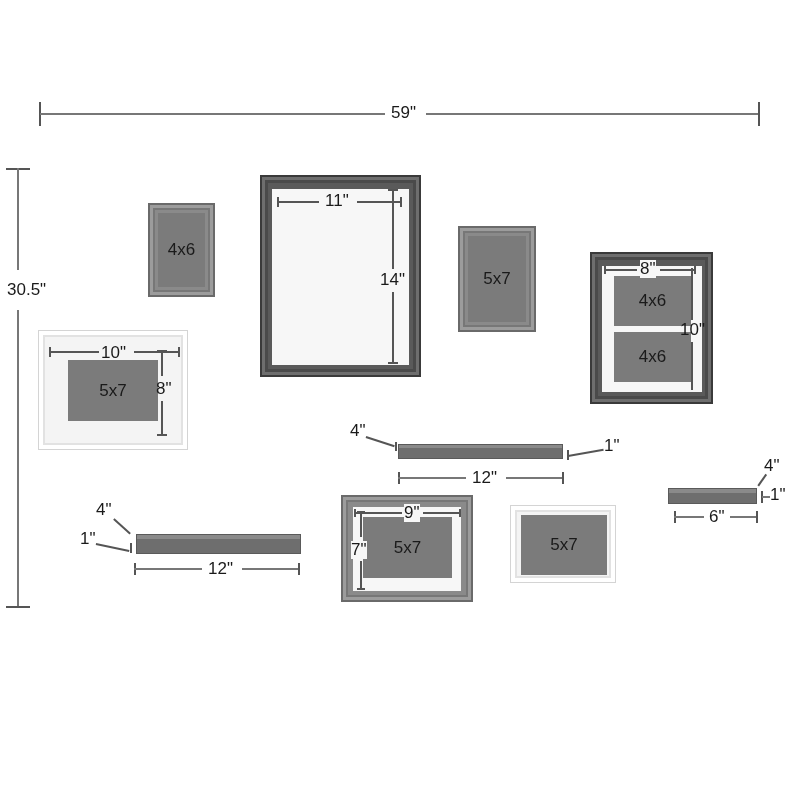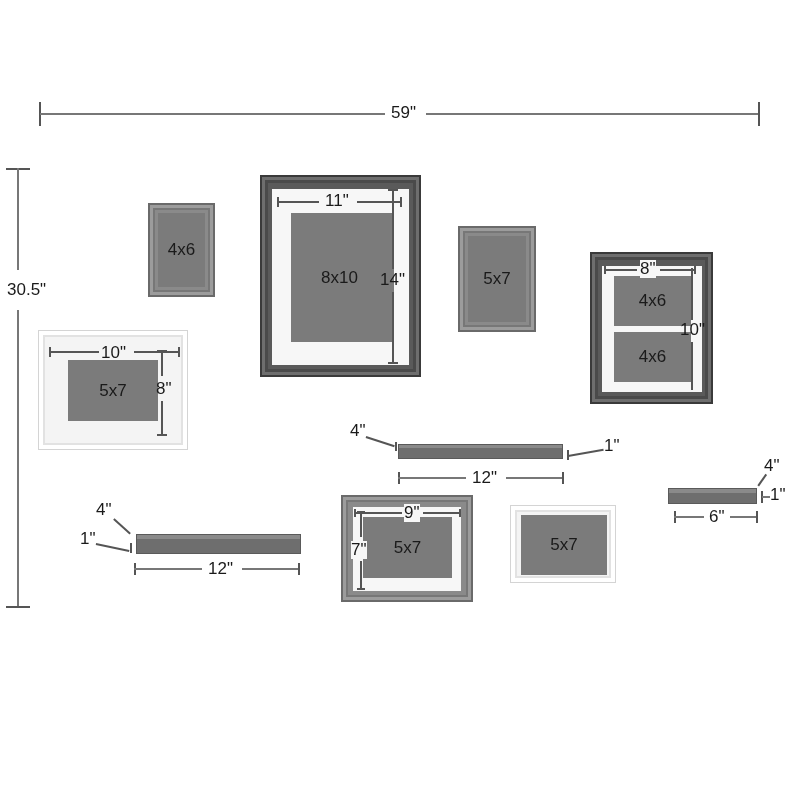--- a/index.html
+++ b/index.html
@@ -44,23 +44,20 @@
   <div class="vline" style="left:17px; top:310px; width:2px; height:297px;"></div>
   <div class="tick-h" style="left:6px; top:606px; width:24px;"></div>
 </div>
 
 <div class="abs frame-gray" style="left:148px; top:203px; width:67px; height:94px;">
   <div class="photo" style="left:8px; top:8px; width:47px; height:74px;">4x6</div>
 </div>
 
 <div class="abs frame-dark" style="left:260px; top:175px; width:161px; height:202px;">
   <div class="mat" style="left:10px; top:12px; width:137px; height:176px;"></div>
-  <div class="photo" style="left:29px; top:36px; width:103px; height:129px;">
-    <span style="margin-left:-6px;">8x10</span>
-  </div>
 
   <div class="tick-v" style="left:15px; top:20px; height:10px;"></div>
   <div class="hline" style="left:15px; top:24px; width:42px; background:#555;"></div>
   <div class="lbl" style="left:63px; top:15px; background:#f7f7f7;">11"</div>
   <div class="hline" style="left:95px; top:24px; width:43px; background:#555;"></div>
   <div class="tick-v" style="left:138px; top:20px; height:10px;"></div>
 
   <div class="tick-h" style="left:126px; top:12px; width:10px;"></div>
   <div class="vline" style="left:130px; top:12px; height:80px; background:#555;"></div>
   <div class="lbl" style="left:118px; top:94px;">14"</div>

